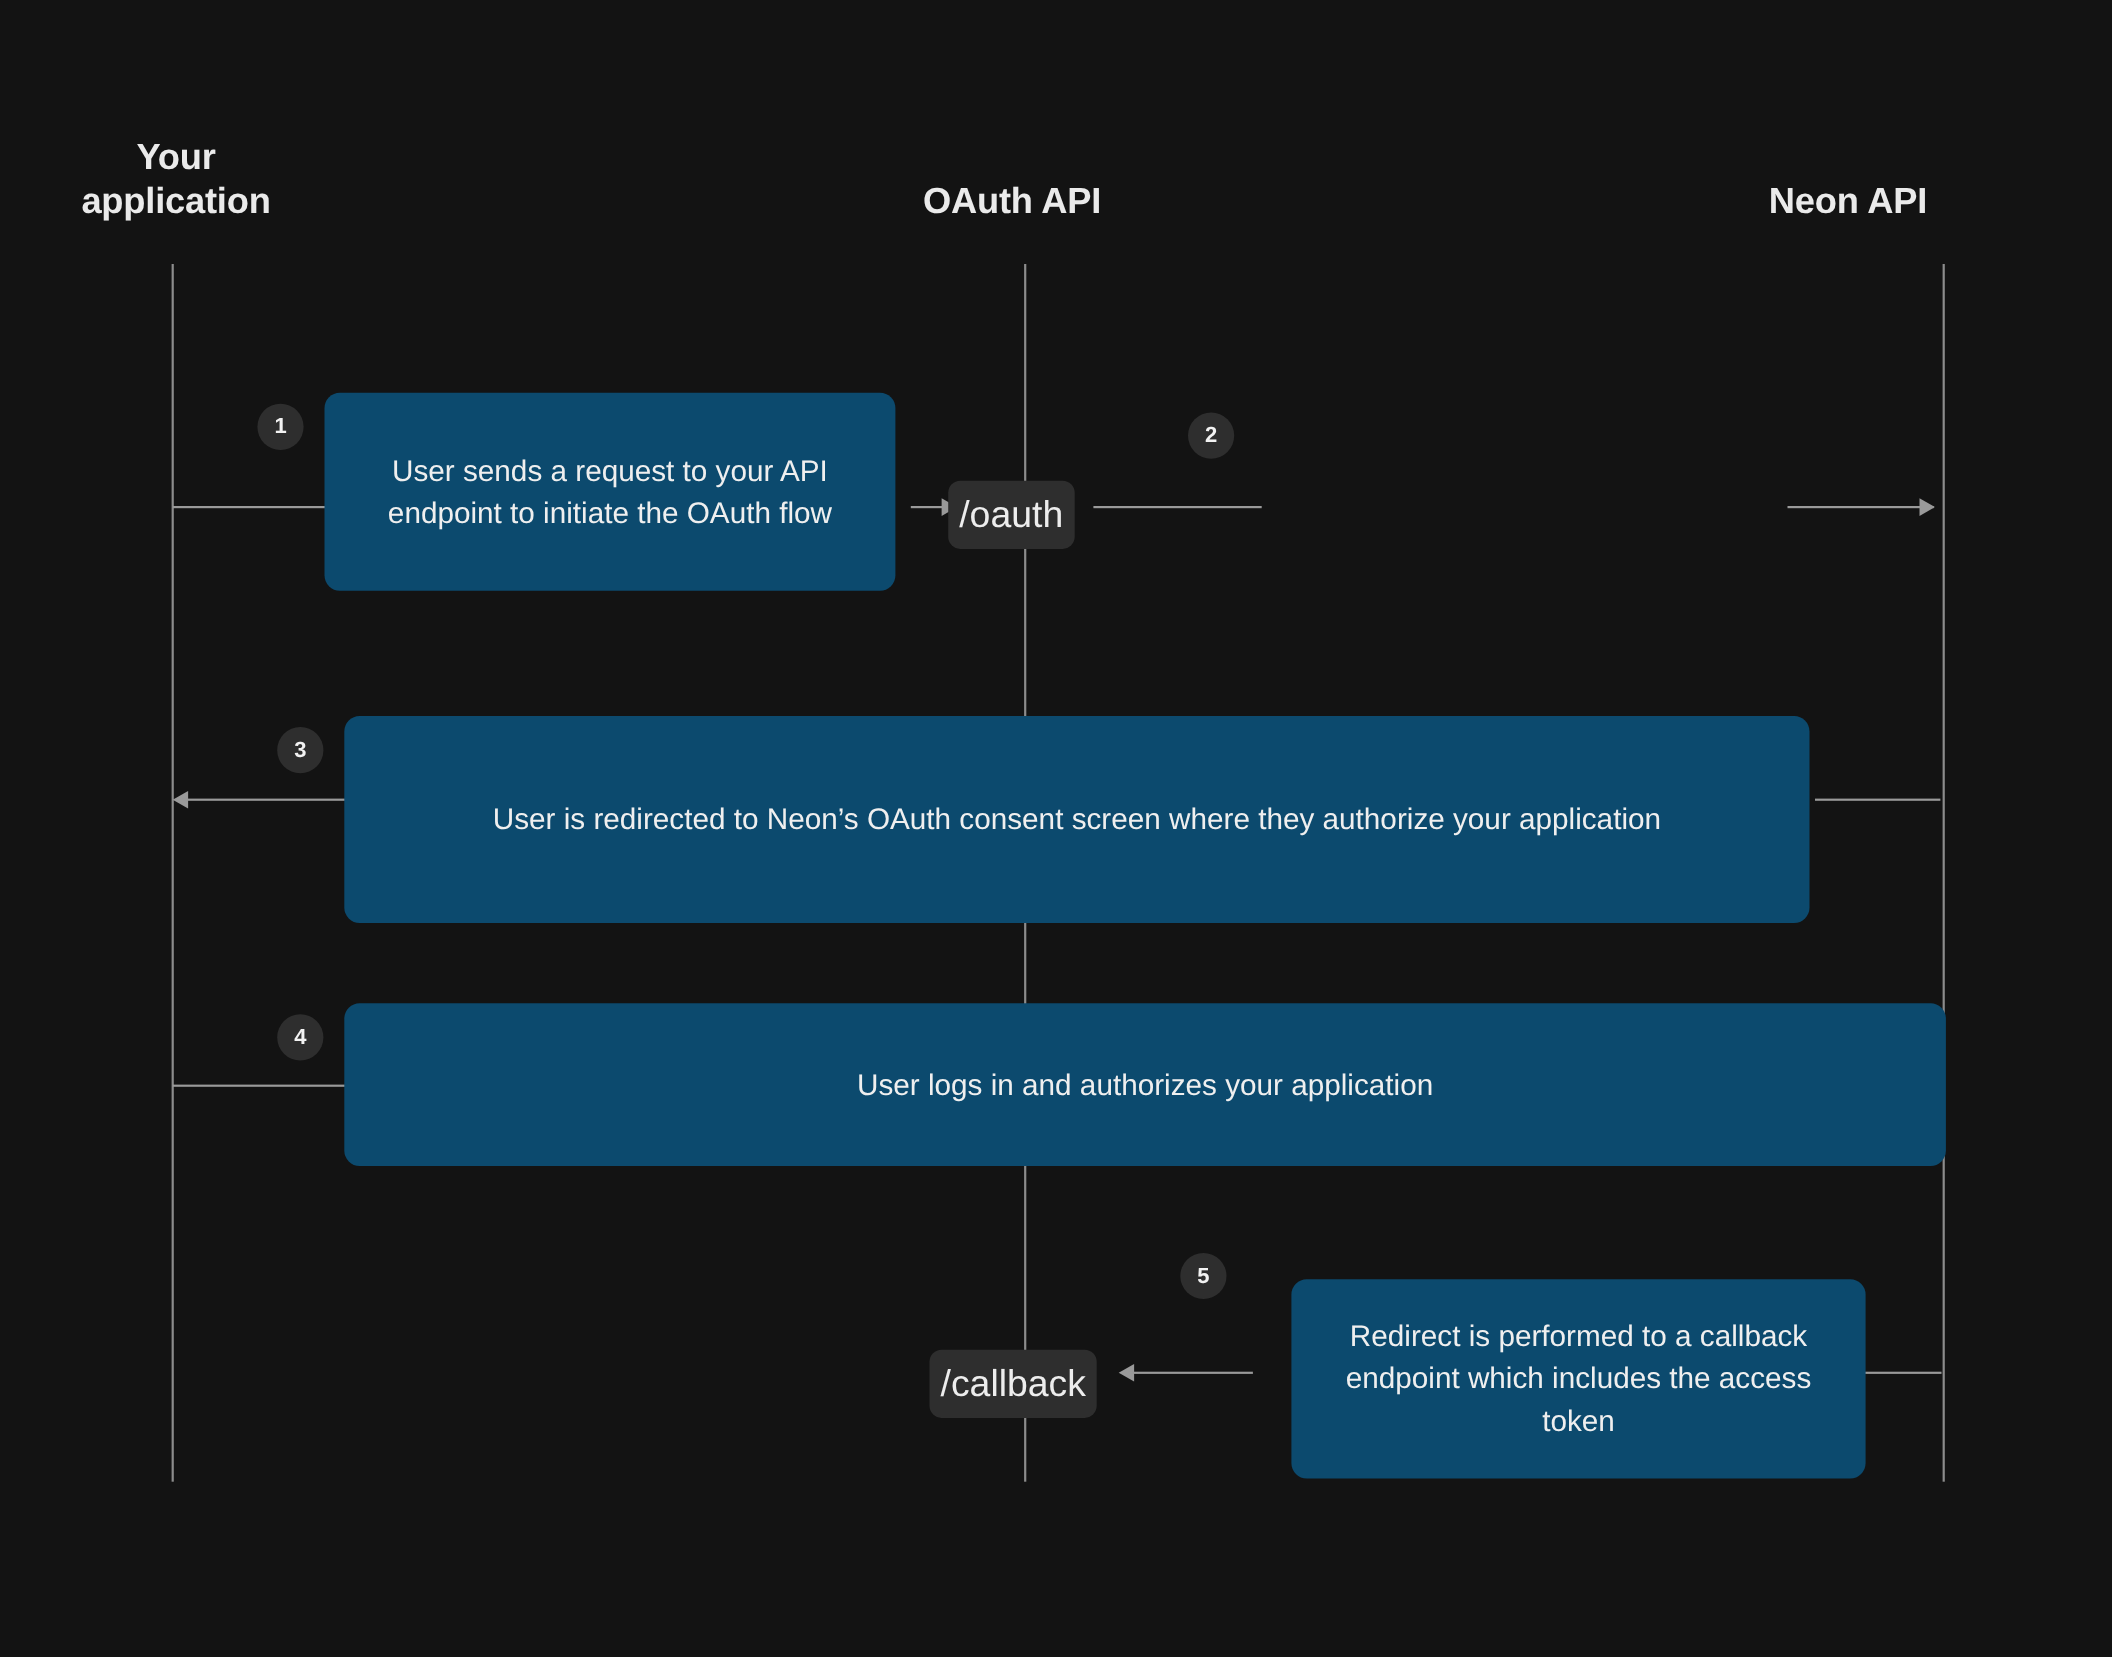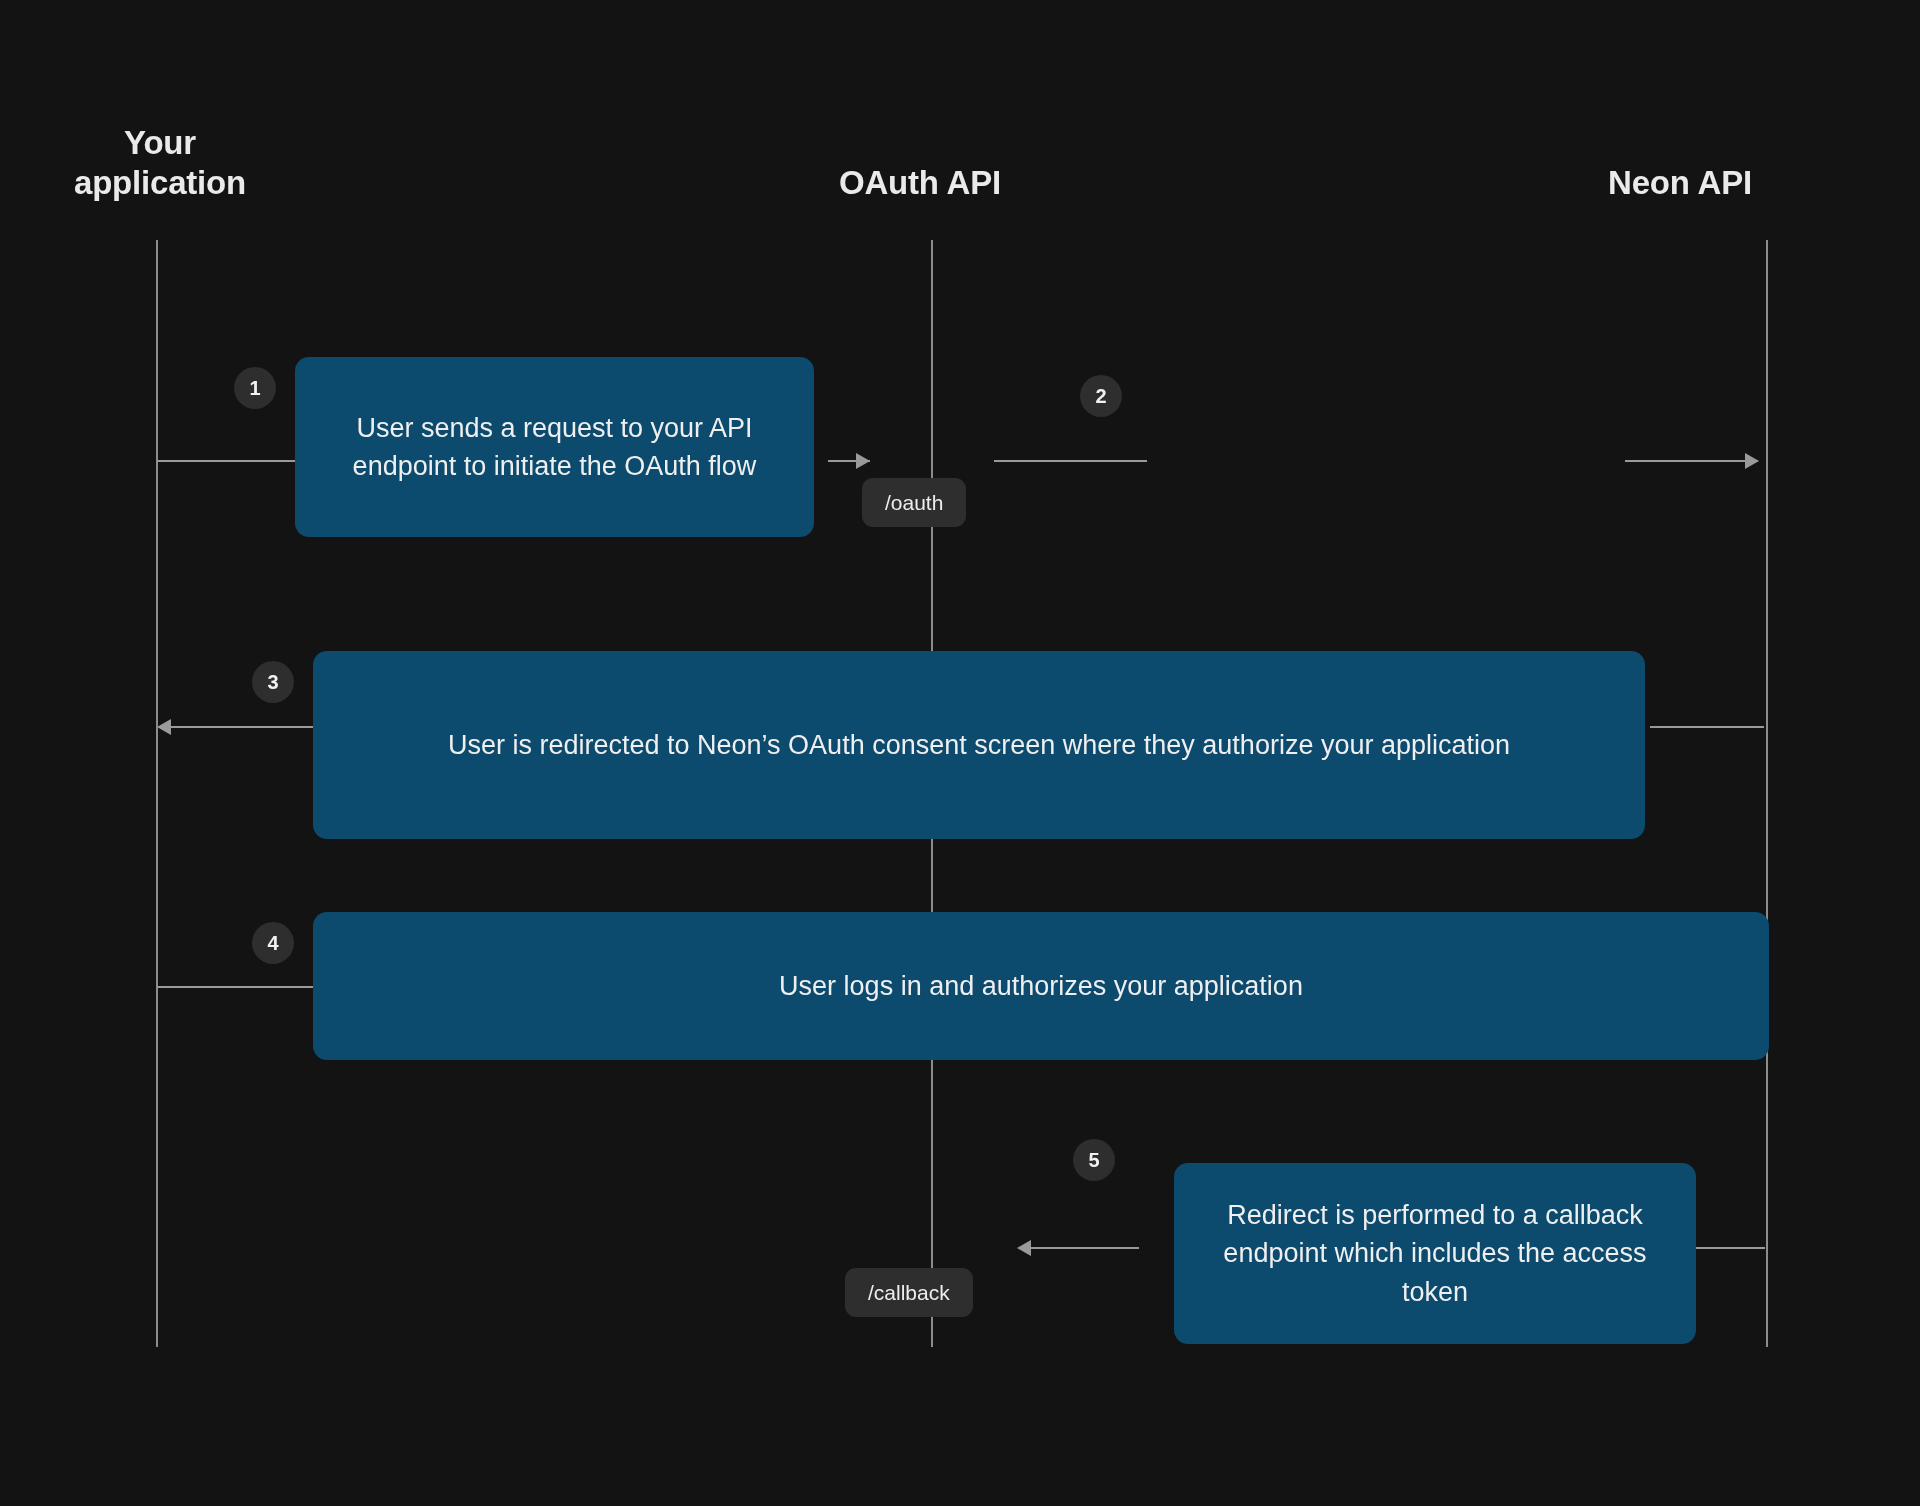--- a/index.html
+++ b/index.html
@@ -75,29 +75,28 @@
     padding: 14px 26px;
     z-index: 4;
   }
 
   
   .pill {
     position: absolute;
     background: #2e2e2e;
     border-radius: 11px;
     color: #ededed;
-    font-size: 21px;
+    font-size: 34px;
     line-height: 1;
     display: flex;
     align-items: center;
     justify-content: center;
-    padding: 14px 23px;
+    padding: 14px 10px;
     z-index: 6;
     white-space: nowrap;
-    margin-top: 41px;
   }
 
   
   .conn {
     position: absolute;
     height: 2px;
     background: #9a9a9a;
     z-index: 3;
   }
   .arrowhead {

